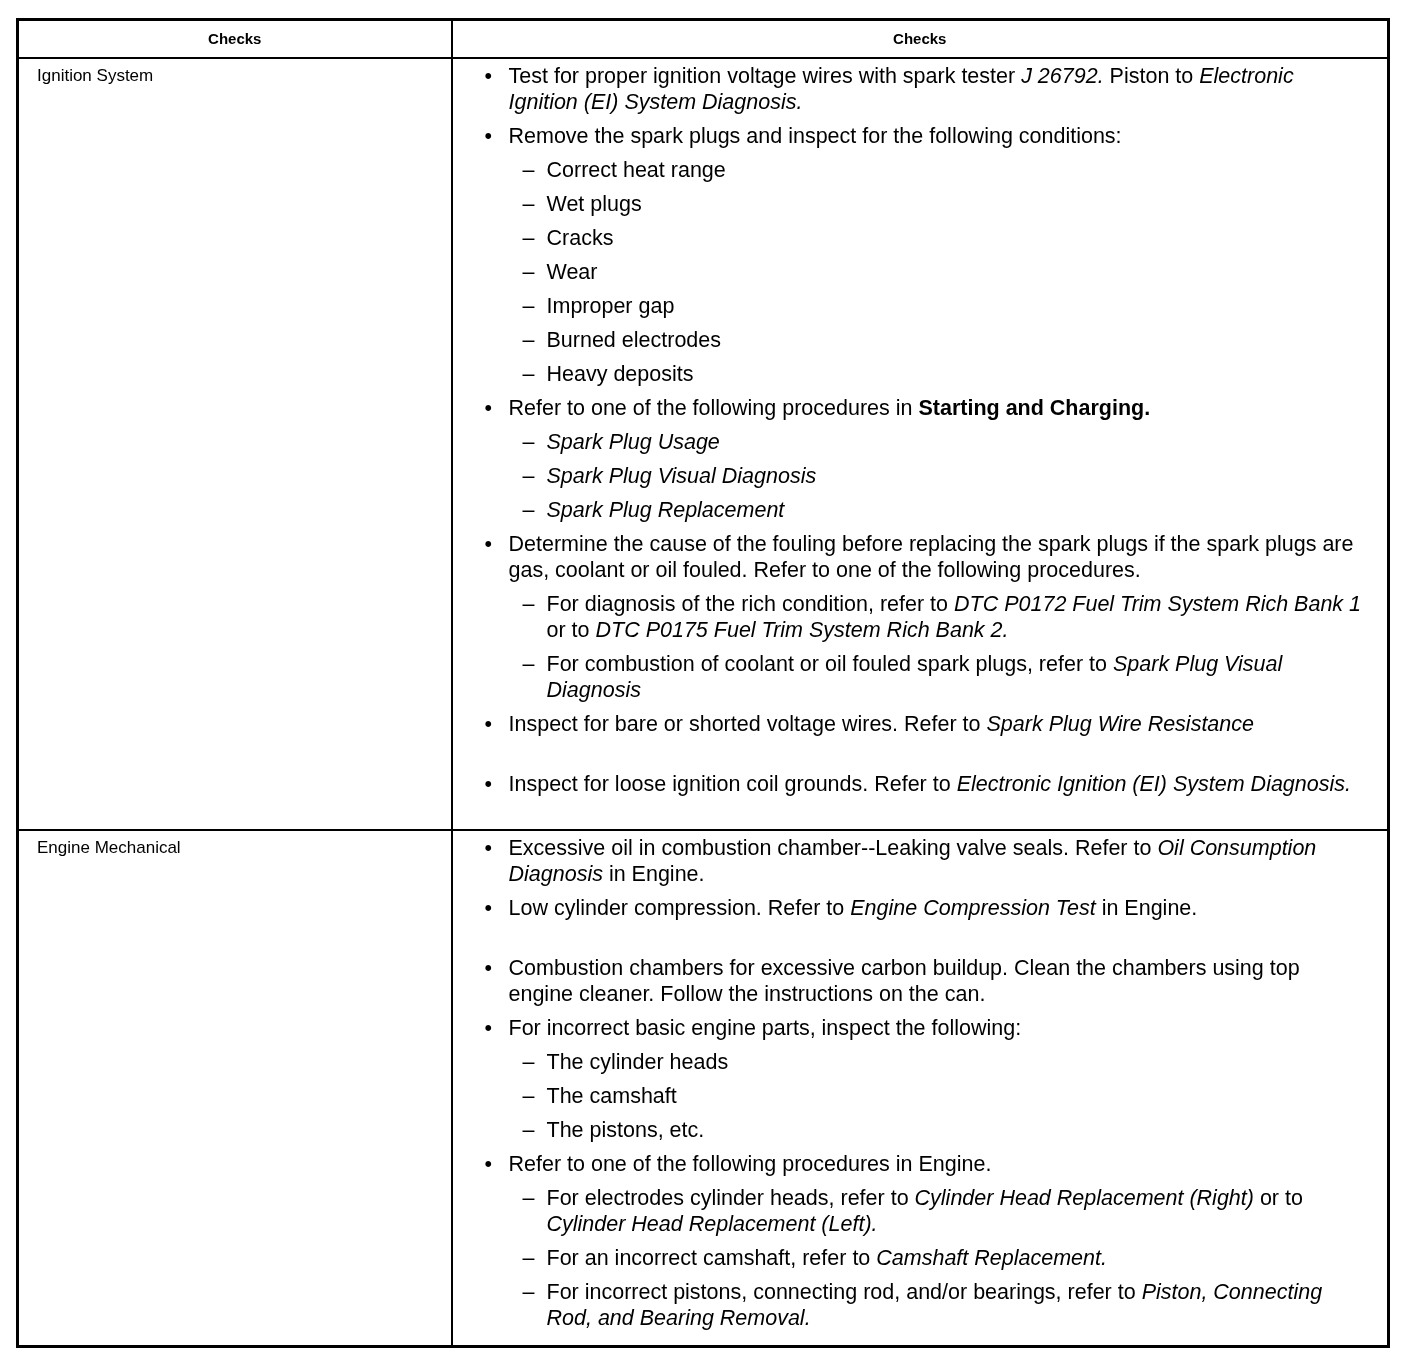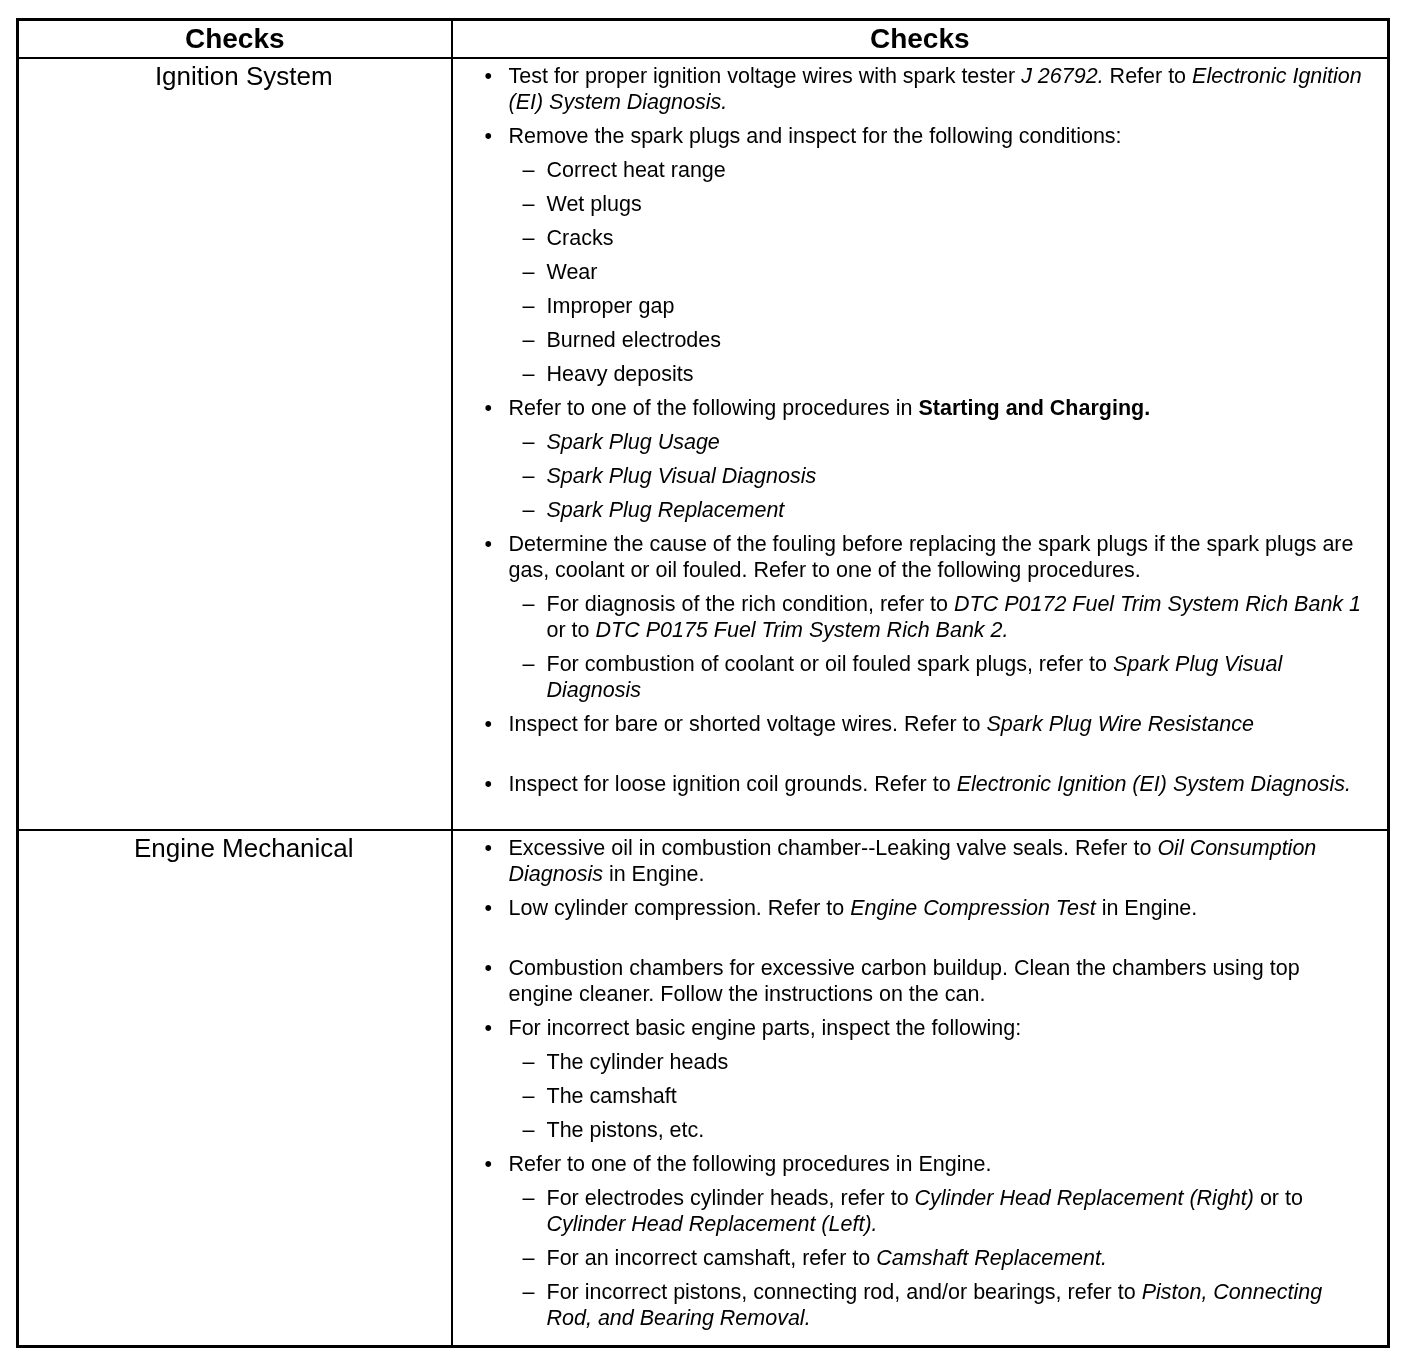--- a/index.html
+++ b/index.html
@@ -5,22 +5,22 @@
   html, body { margin:0; padding:0; background:#ffffff; }
   body { width:1408px; height:1352px; position:relative; font-family:"Liberation Sans", sans-serif; color:#000; }
   table.main {
     position:absolute; left:16px; top:18px; width:1371px;
     border-collapse:collapse; table-layout:fixed;
     border:3px solid #000;
   }
   col.c1 { width:434px; }
   col.c2 { width:937px; }
   th, td { border:2px solid #000; vertical-align:top; padding:0; }
-  th { font-weight:bold; font-size:28px; height:36px; text-align:center; line-height:36px; padding:0; }
-  td.check { font-size:26px; padding:4px 0 0 18px; line-height:26px;text-align:center; }
+  th { font-weight:bold; font-size:15px; height:36px; text-align:center; line-height:36px; padding:0; }
+  td.check { font-size:17px; padding:4px 0 0 18px; line-height:26px; }
   td.action { padding:4px 20px 6px 32px; font-size:21.5px; line-height:26px; }
   .b { position:relative; padding-left:24px; margin-bottom:8px; }
   .b::before { content:"\2022"; position:absolute; left:0; top:0; }
   .b.gap { margin-bottom:34px; }
   .sub { position:relative; padding-left:30px; margin-left:8px; margin-top:8px; text-indent:0; }
   .sub .dash { position:absolute; left:6px; top:0; }
   i { font-style:italic; }
   strong { font-weight:bold; }
   .row1 { height:772px; }
   .row2 { height:508px; }
@@ -37,21 +37,21 @@
     <tr>
       <th>Checks</th>
       <th>Checks</th>
     </tr>
   </thead>
   <tbody>
     <tr class="row1">
       <td class="check">Ignition System</td>
       <td class="action">
           <div class="b">
-            <div><span>Test for proper ignition voltage wires with spark tester </span><i>J 26792.</i><span> Refer to </span><i>Electronic Ignition (EI) System Diagnosis.</i></div>
+            <div><span>Test for proper ignition voltage wires with spark tester </span><i>J 26792.</i><span> Piston to </span><i>Electronic Ignition (EI) System Diagnosis.</i></div>
           </div>
           <div class="b">
             <div><span>Remove the spark plugs and inspect for the following conditions:</span></div>
             <div class="sub"><span class="dash">–</span><span>Correct heat range</span></div>
             <div class="sub"><span class="dash">–</span><span>Wet plugs</span></div>
             <div class="sub"><span class="dash">–</span><span>Cracks</span></div>
             <div class="sub"><span class="dash">–</span><span>Wear</span></div>
             <div class="sub"><span class="dash">–</span><span>Improper gap</span></div>
             <div class="sub"><span class="dash">–</span><span>Burned electrodes</span></div>
             <div class="sub"><span class="dash">–</span><span>Heavy deposits</span></div>

